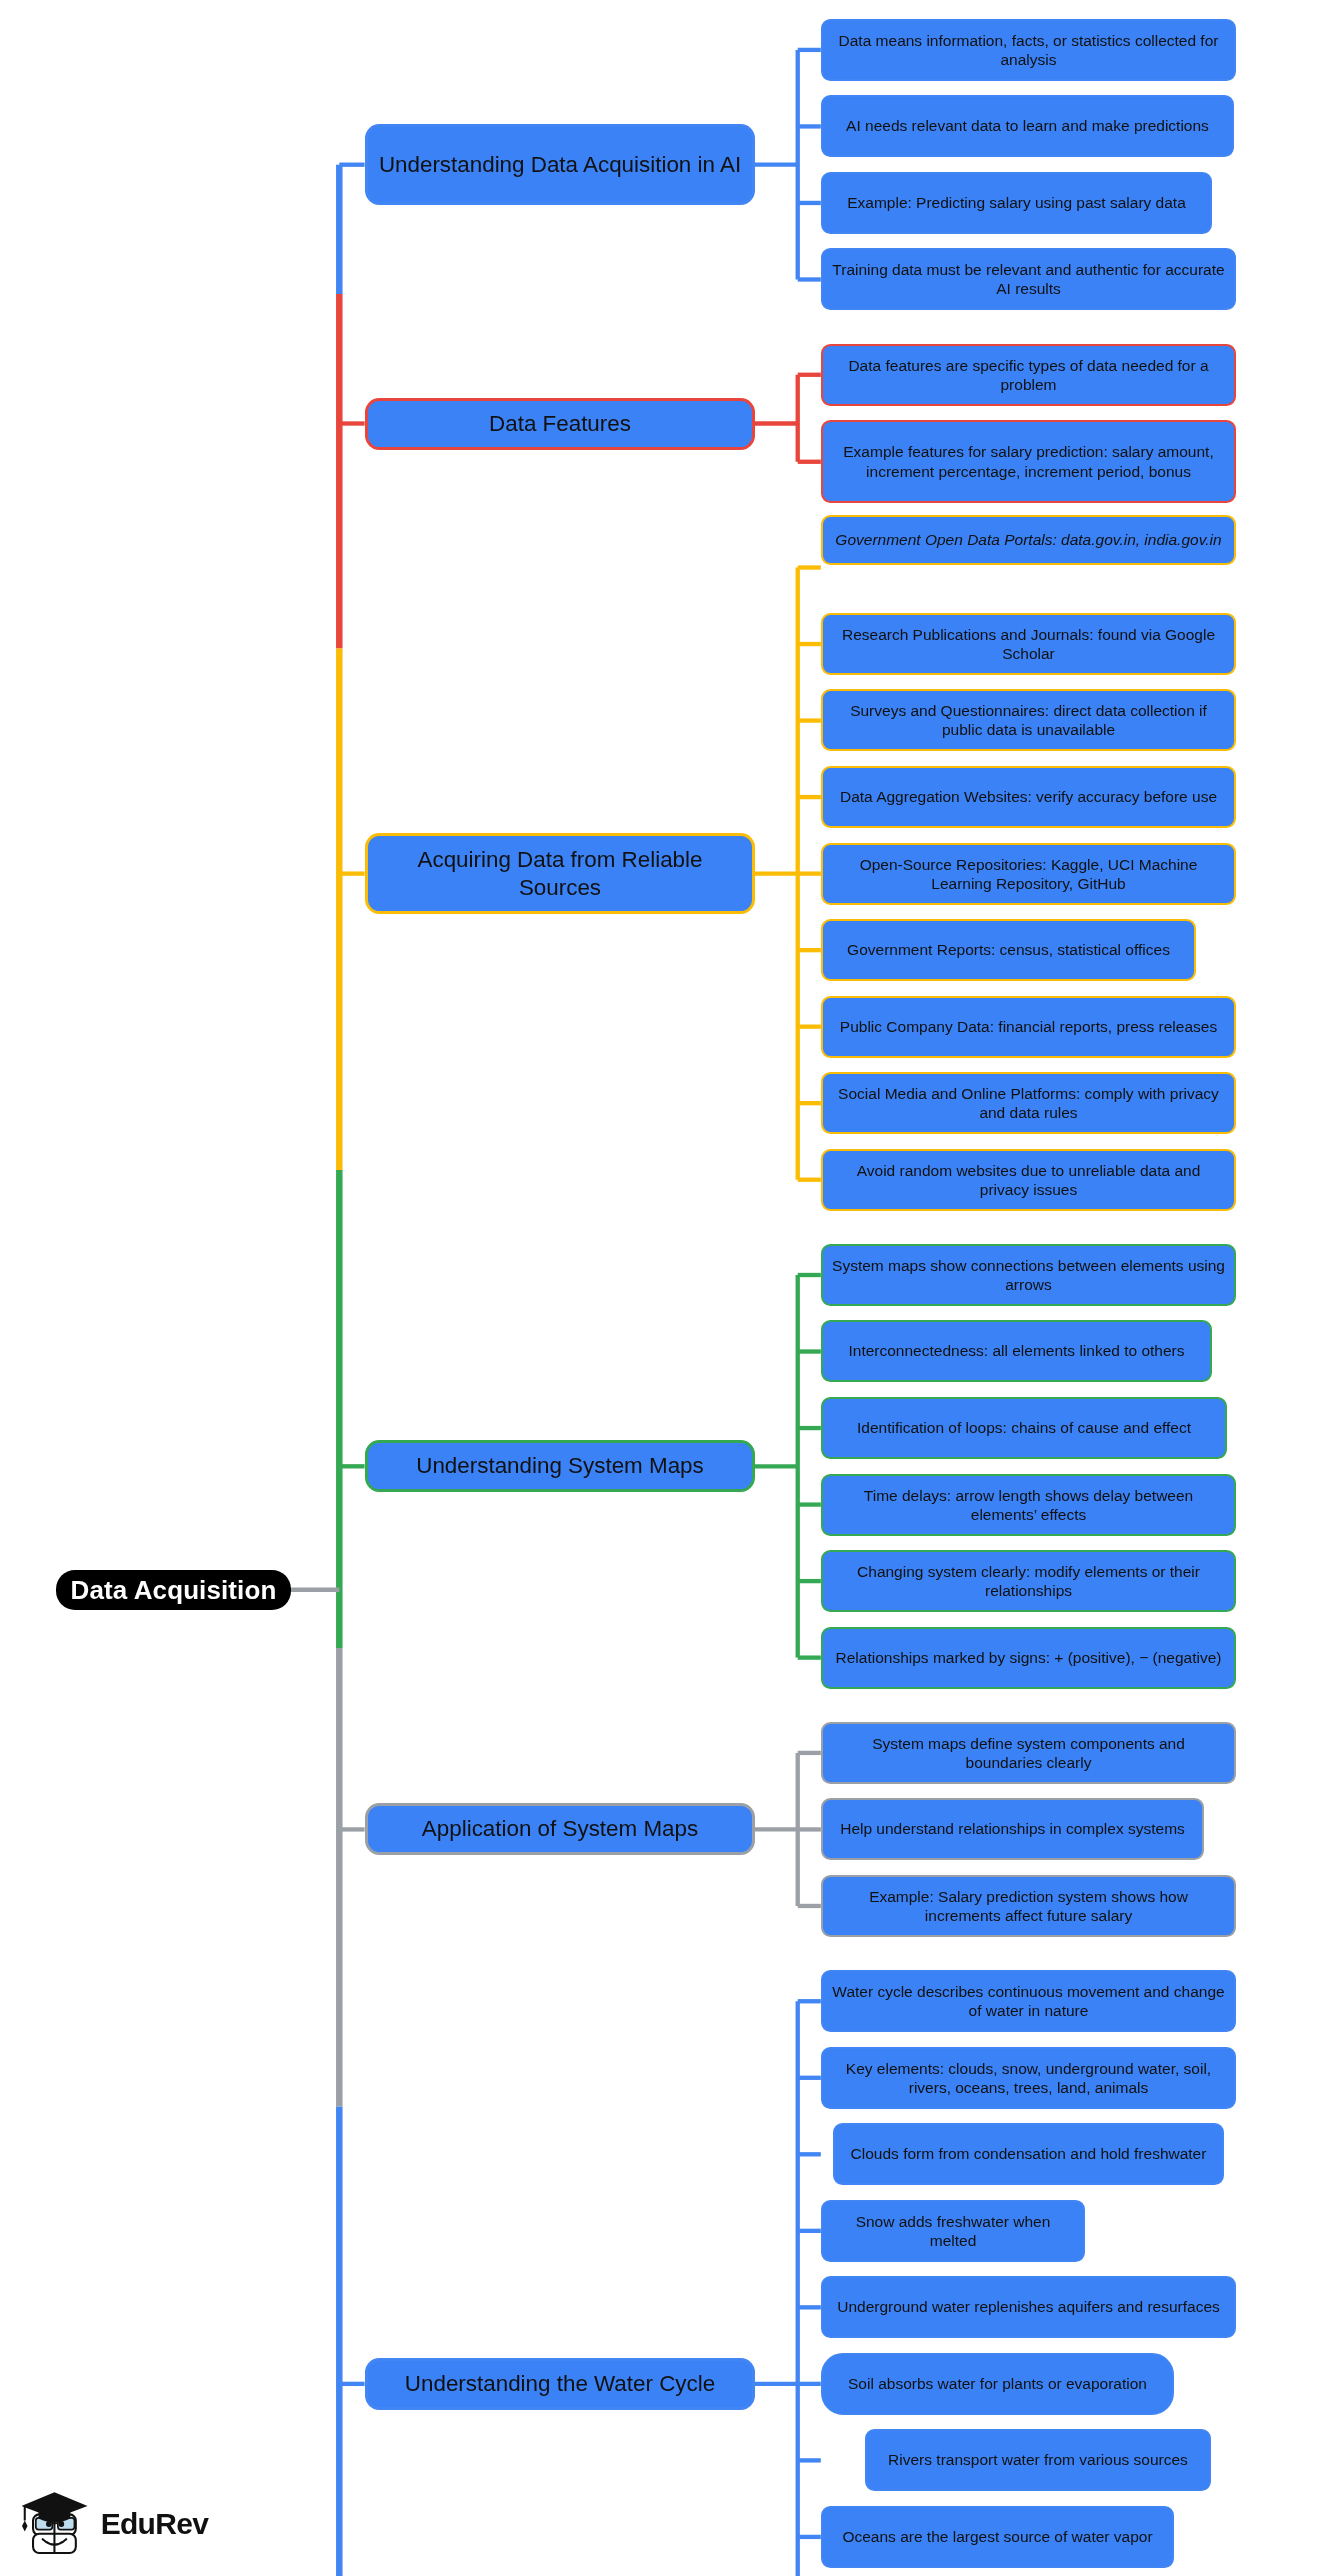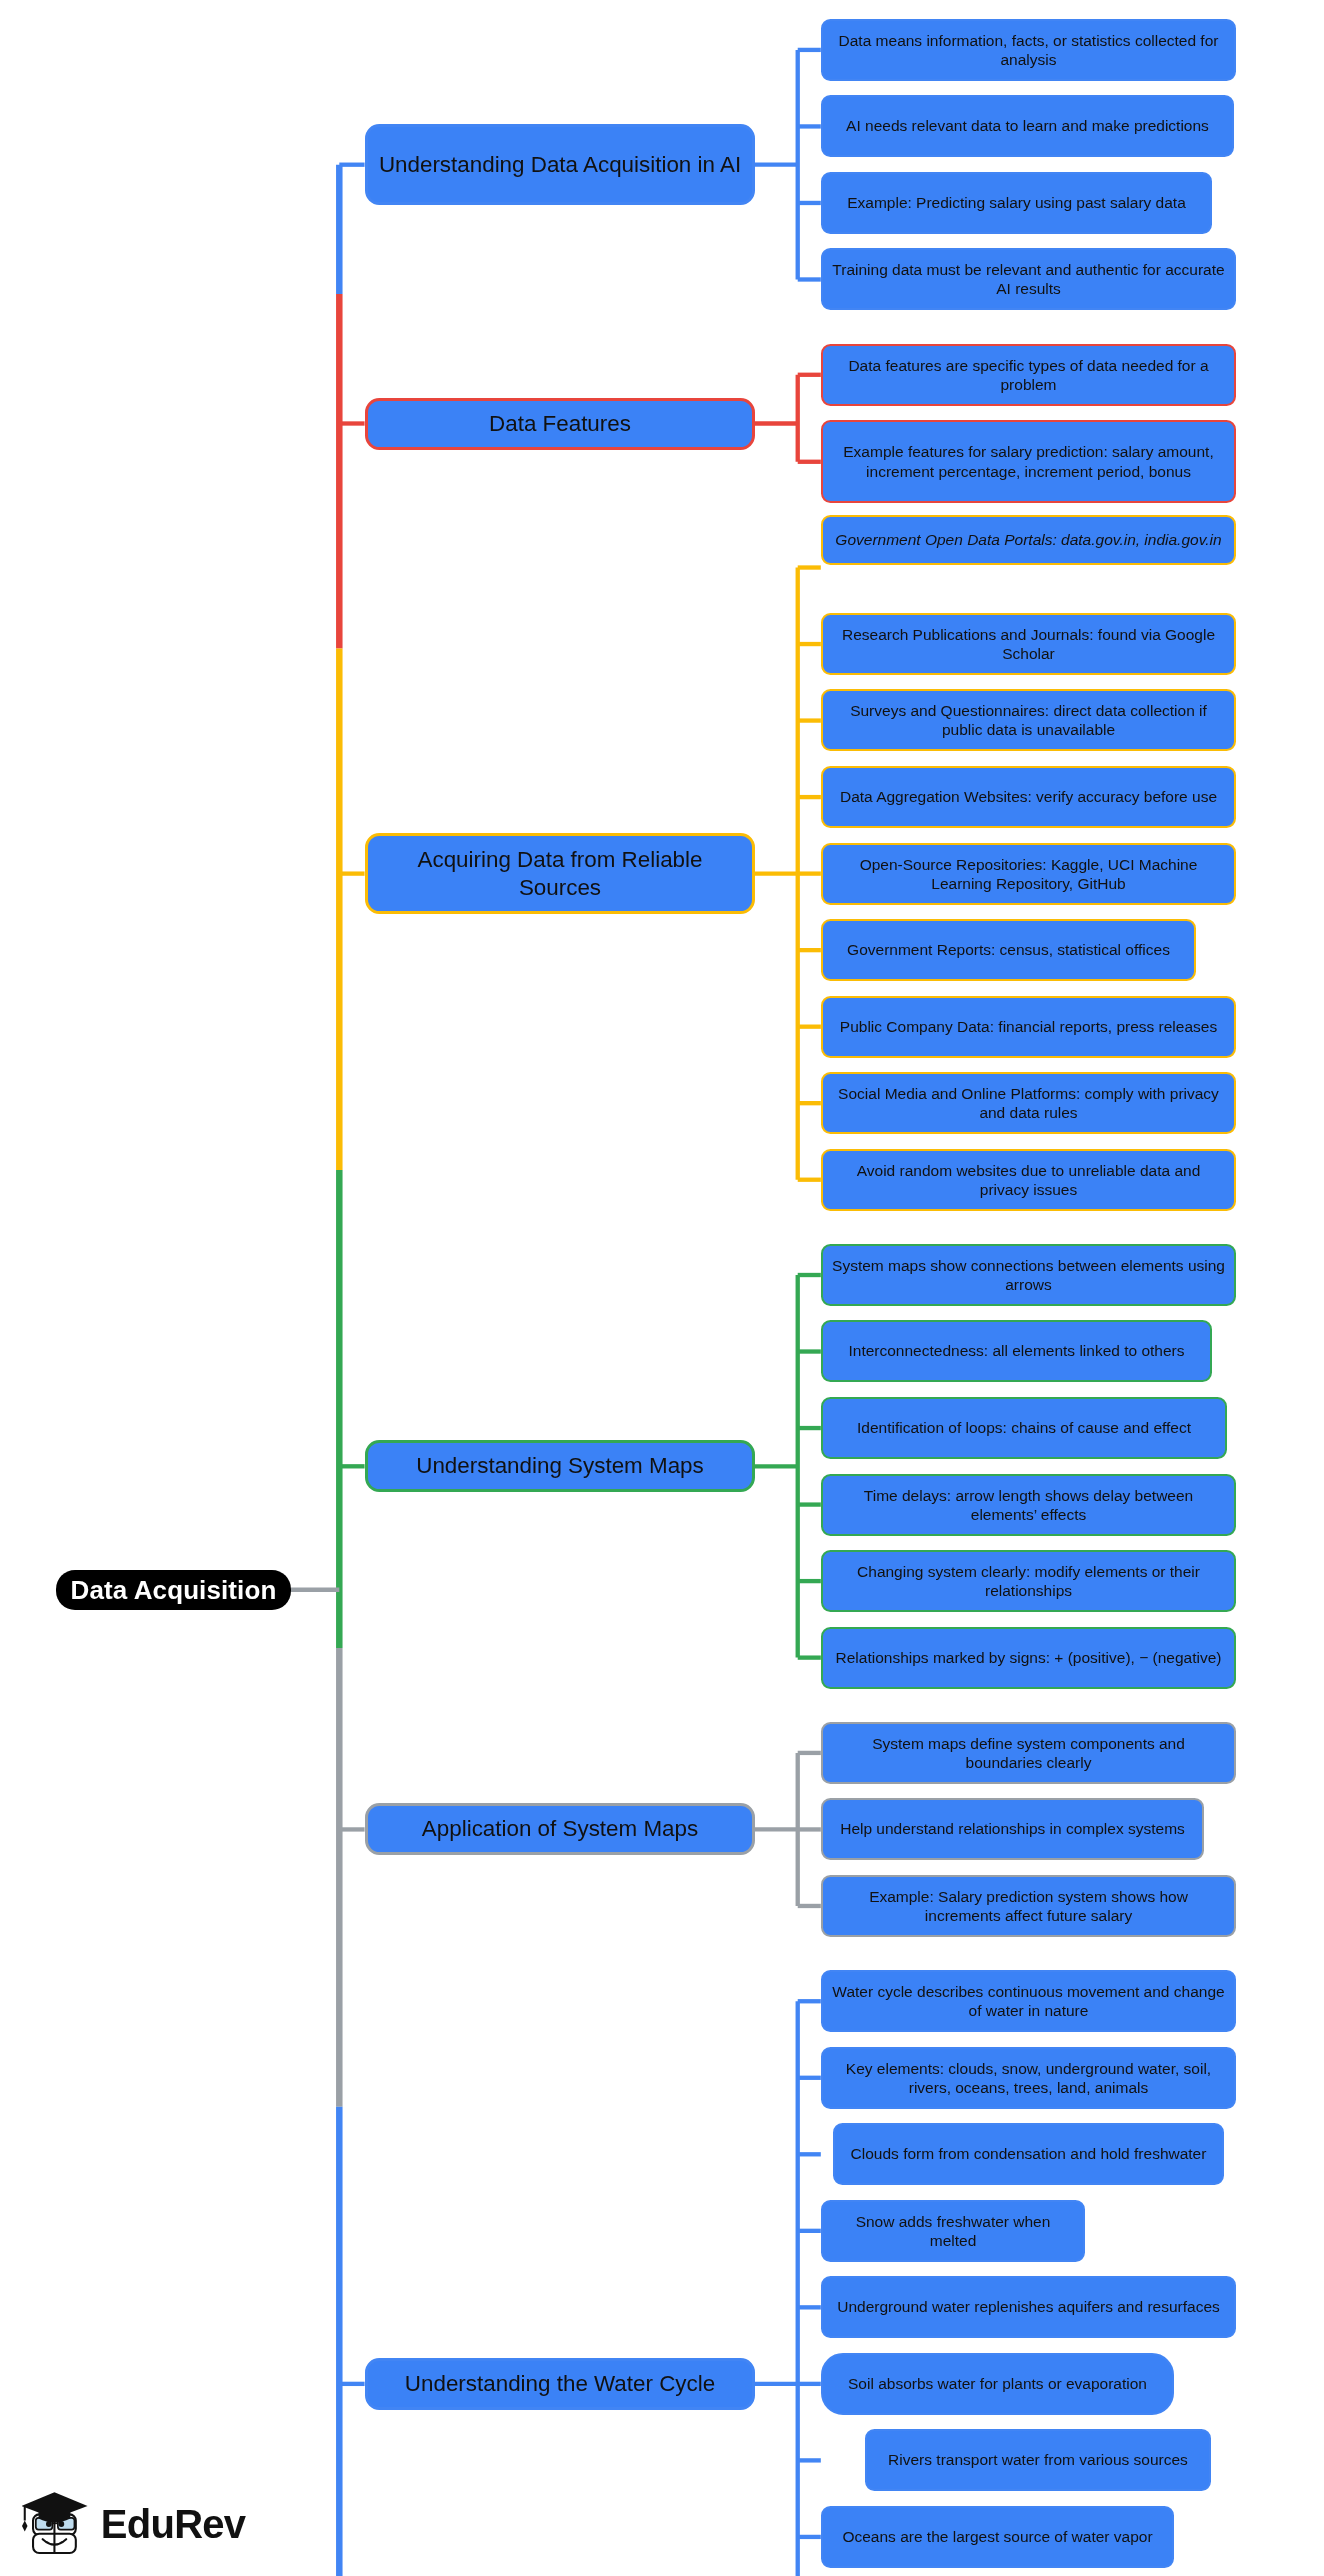--- a/index.html
+++ b/index.html
@@ -77,21 +77,21 @@
     left: 21.7px;
     top: 2484px;
     width: 245px;
     height: 79px;
     display: flex;
     align-items: center;
     gap: 10px;
   }
   #edurev-logo .logo-mark { width: 69px; height: 72px; flex: none; }
   #edurev-logo .logo-word {
-    font-size: 40px;
+    font-size: 30px;
     font-weight: bold;
     color: #111111;
     letter-spacing: -0.7px;
     line-height: 1;
   }
 </style>
 </head>
 <body>
 
 <div id="mindmap-root">

